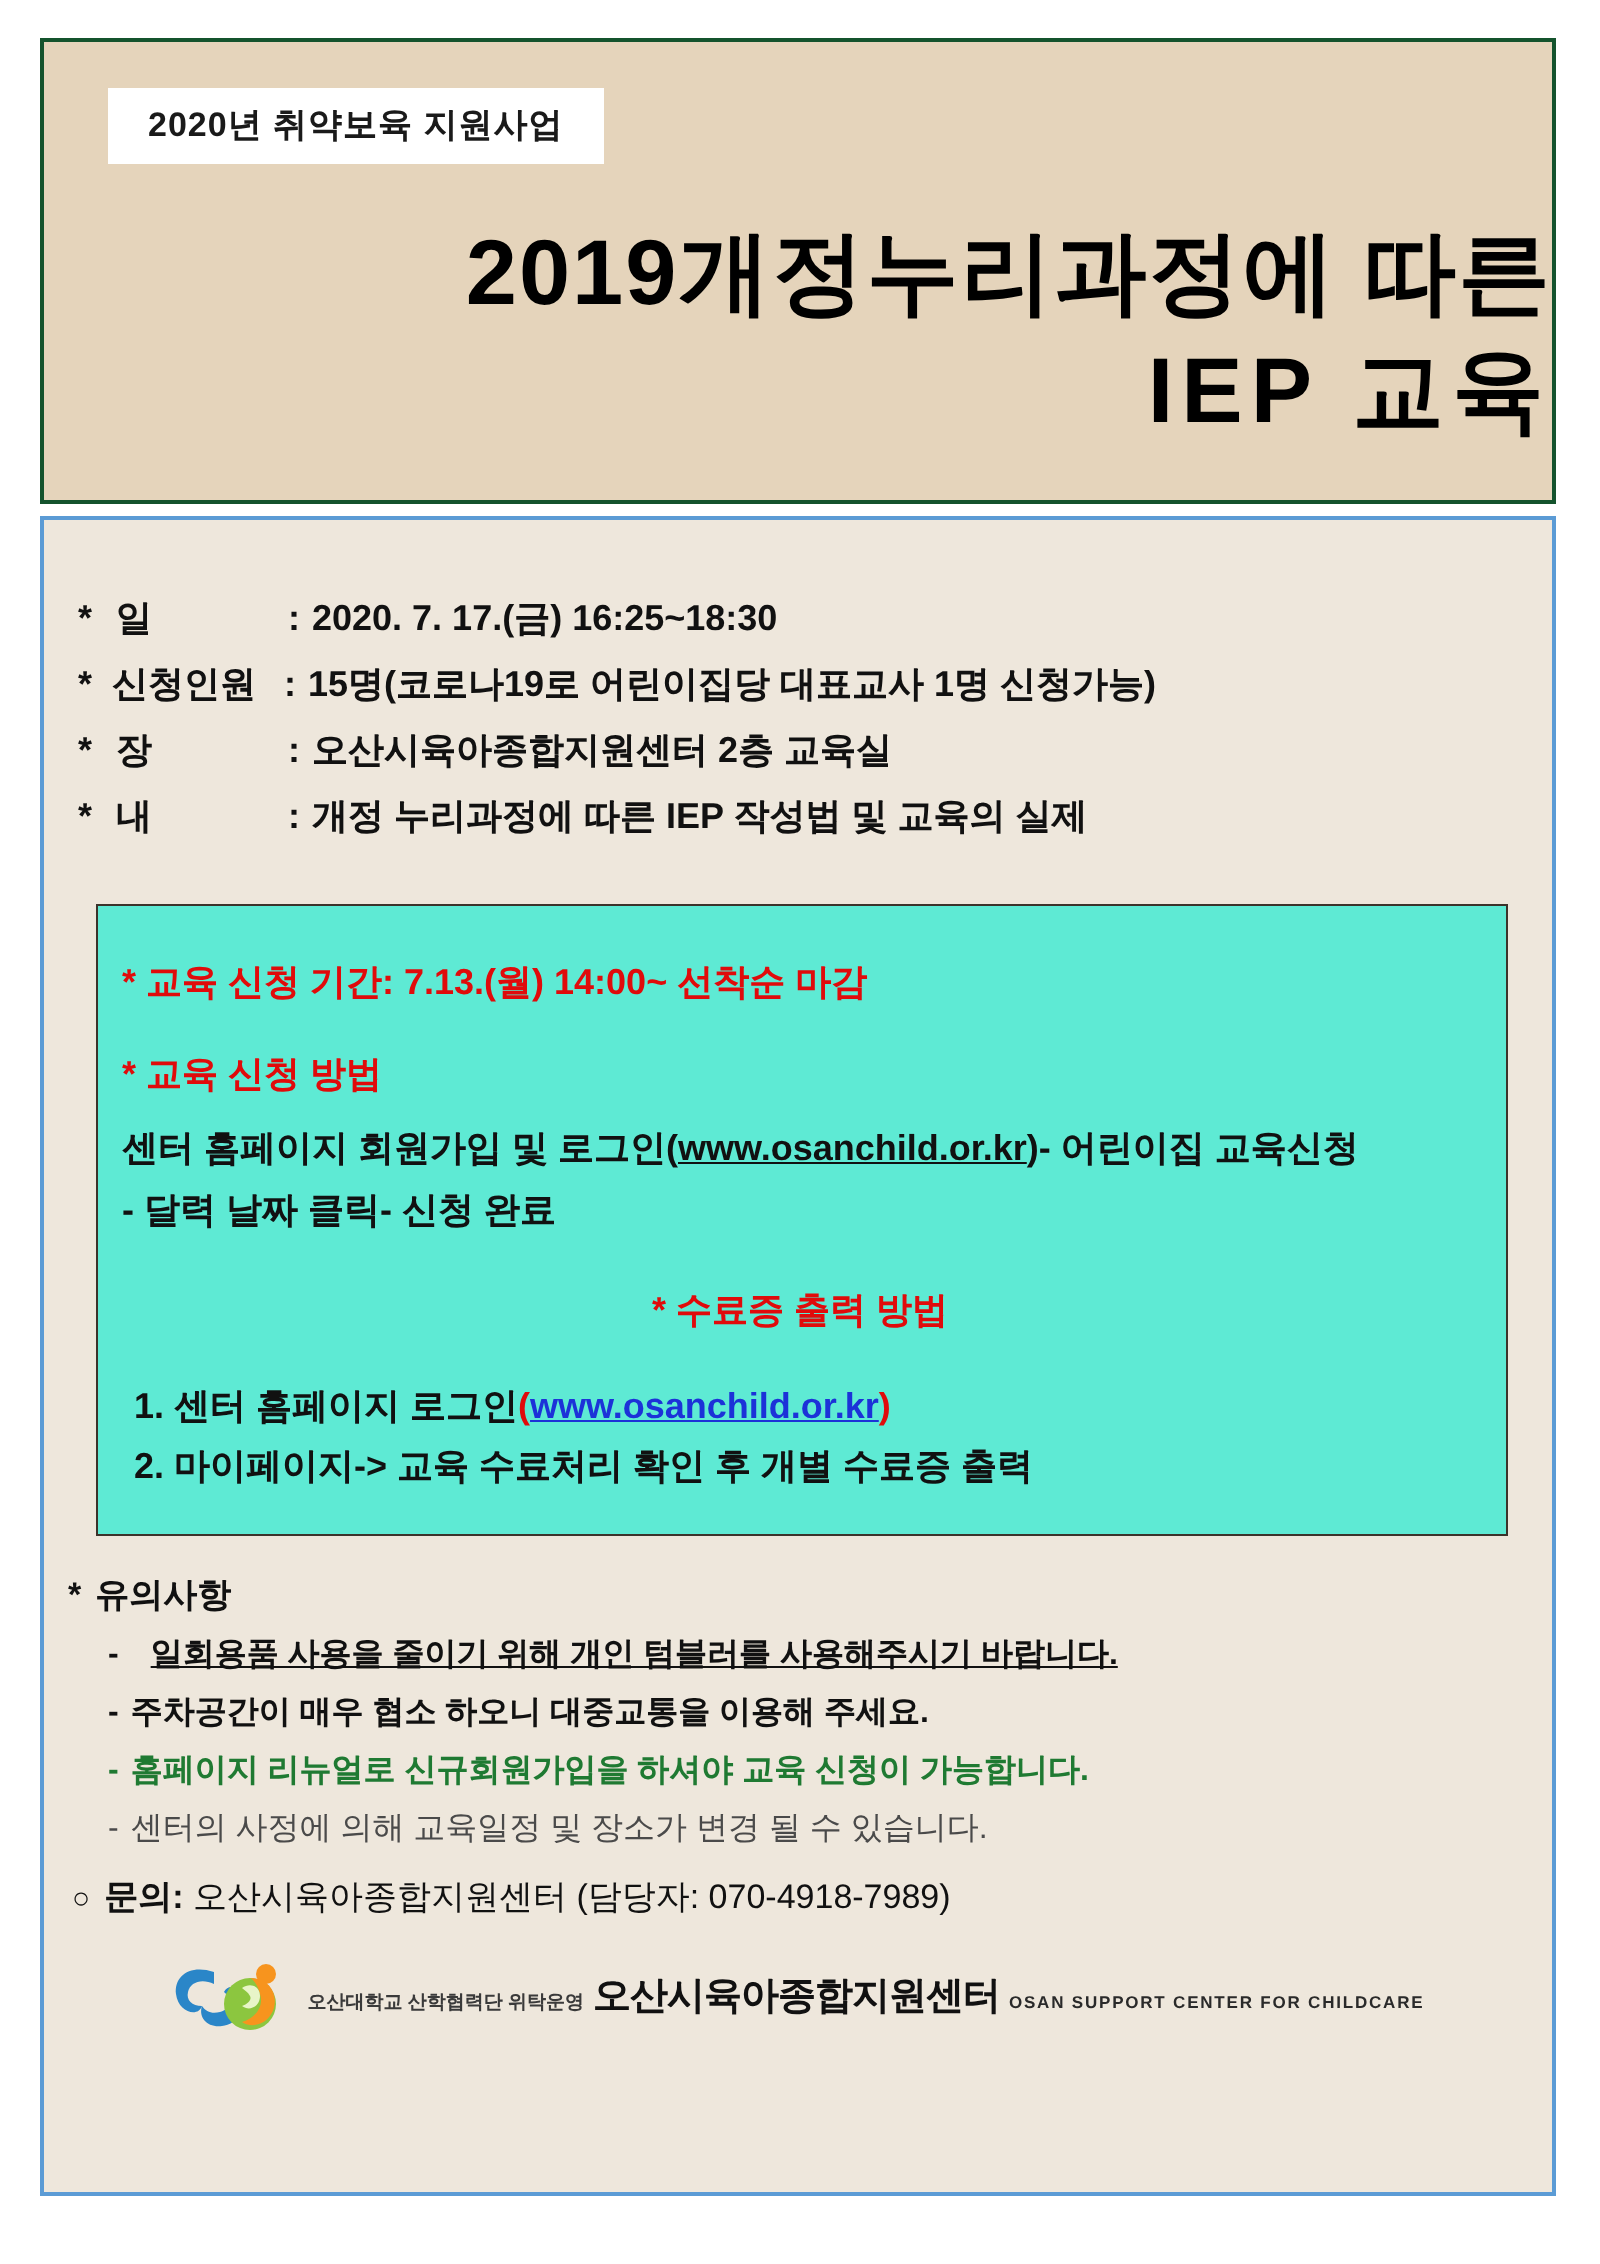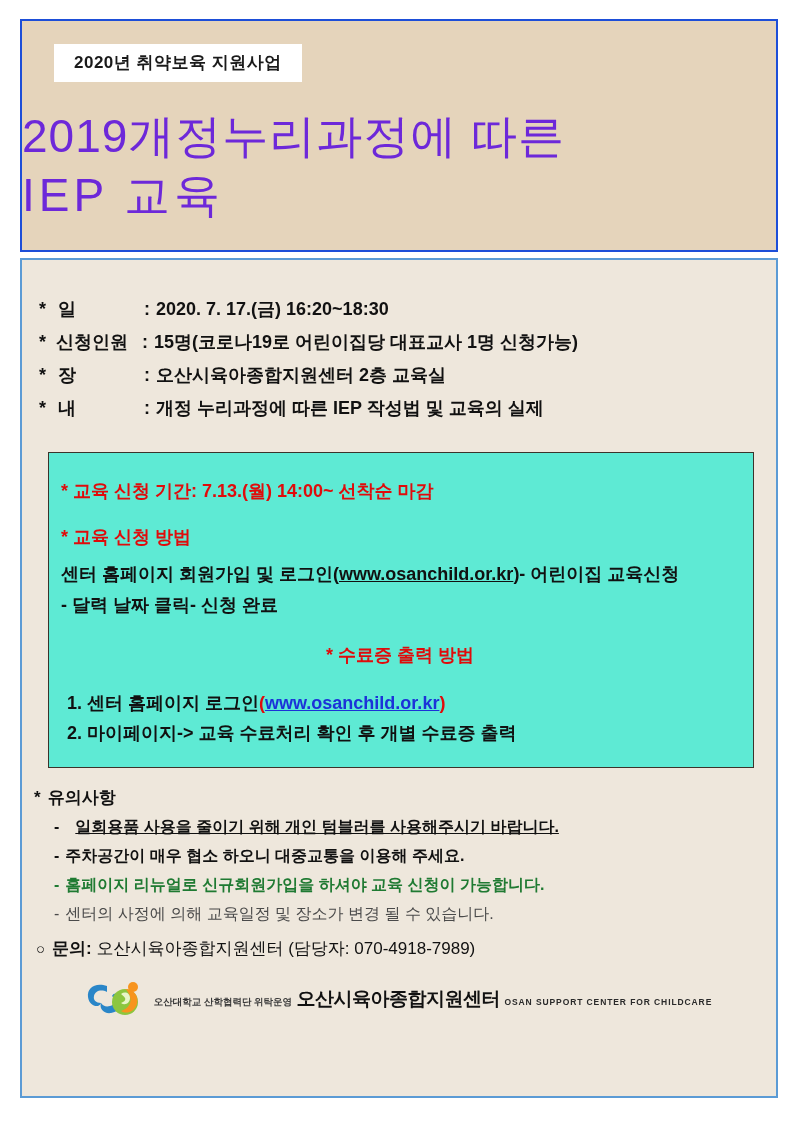--- a/index.html
+++ b/index.html
@@ -24,44 +24,44 @@
   }
 
   
   .header-box {
     position: absolute;
     left: 20px;
     top: 19px;
     width: 758px;
     height: 233px;
     background: #e5d4bb;
-    border: 2px solid #1d4ed8;
+    border: 2px solid #14532d;
     box-sizing: border-box;
   }
   .badge {
     position: absolute;
     left: 32px;
     top: 23px;
     background: #ffffff;
     padding: 7px 20px 8px 20px;
     font-size: 17px;
     font-weight: bold;
     color: #1a1a1a;
     letter-spacing: 0.5px;
     white-space: nowrap;
   }
   .main-title {
     position: absolute;
     left: 0;
     right: 0;
     top: 86px;
-    text-align: left;
-    color: #6d28d9;
+    text-align: right;
+    color: #000000;
     font-size: 46px;
-    font-weight: normal;
+    font-weight: bold;
     line-height: 1.28;
     letter-spacing: 1px;
   }
   .main-title .line2 {
     display: block;
     letter-spacing: 4px;
   }
 
   
   .body-box {
@@ -258,21 +258,21 @@
   </div>
 
   <div class="body-box">
 
     <div class="info-list">
 
       <div class="info-row">
         <span class="info-star">*</span>
         <span class="info-label wide">일</span>
         <span class="info-colon">:</span>
-        <span class="info-value">2020. 7. 17.(금) 16:20~18:30</span>
+        <span class="info-value">2020. 7. 17.(금) 16:25~18:30</span>
       </div>
 
       <div class="info-row">
         <span class="info-star">*</span>
         <span class="info-label">신청인원</span>
         <span class="info-colon">:</span>
         <span class="info-value">15명(코로나19로 어린이집당 대표교사 1명 신청가능)</span>
       </div>
 
       <div class="info-row">

